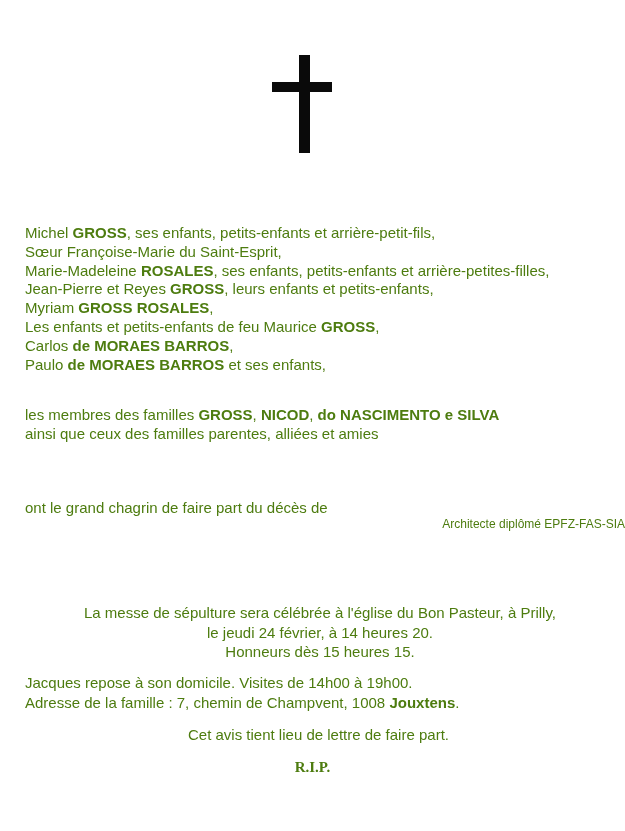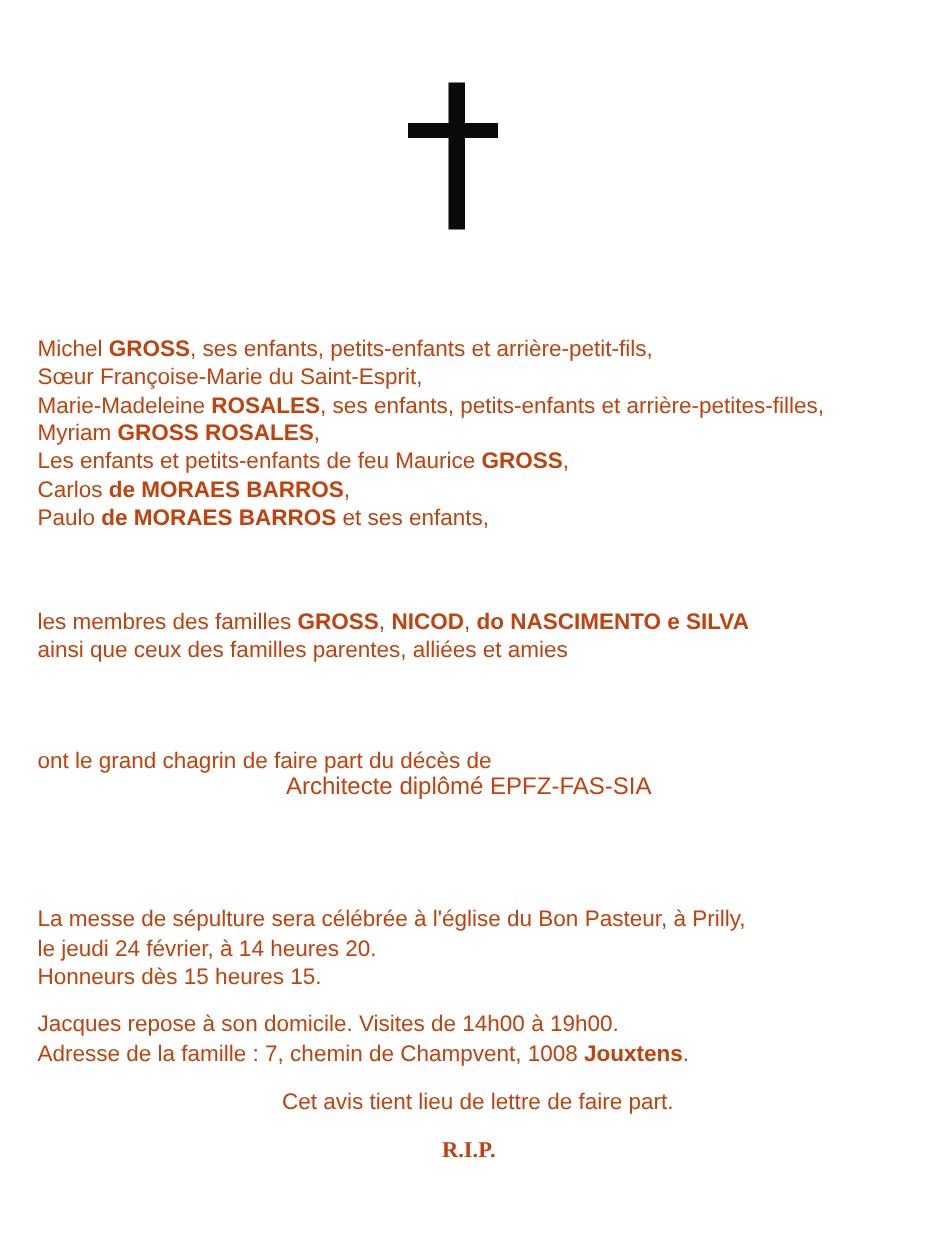--- a/index.html
+++ b/index.html
@@ -2,21 +2,21 @@
 <html><head>
 <meta charset="utf-8">
 <style>
   html, body { margin: 0; padding: 0; background: #ffffff; }
   .page {
     position: relative;
     width: 625px;
     height: 831px;
     background: #ffffff;
     font-family: "Liberation Sans", sans-serif;
-    color: #c2410c;
+    color: #4d7c0f;
     overflow: hidden;
   }
   
   .cross { position: absolute; left: 272px; top: 55px; width: 60px; height: 98px; }
   .cross .vbar { position: absolute; left: 27px; top: 0; width: 11px; height: 98px; background: #0a0a0a; }
   .cross .hbar { position: absolute; left: 0; top: 27px; width: 60px; height: 10px; background: #0a0a0a; }
 
   .block {
     position: absolute;
     left: 25px;
@@ -26,41 +26,42 @@
   }
   .block .line { white-space: nowrap; }
   .lh195 { line-height: 19.5px; }
   .center { left: 0; right: 0; text-align: center; }
   span.b { font-weight: bold; }
 
   .family-block   { top: 224px; }
   .families-block { top: 406px; }
   .announce-block { top: 459px; margin-top: 40px; }
   .name-block     { top: 492px; font-size: 19px; font-weight: bold; line-height: 23px; }
-  .title-block    { top: 514px; font-size: 16px; line-height: 21px; }
+  .title-block    { top: 514px; font-size: 12px; line-height: 21px; text-align: right; }
   .relation-block { top: 550px; }
-  .ceremony-block { top: 603px; }
+  .ceremony-block { top: 603px; text-align: center; }
   .visits-block   { top: 673px; }
   .closing-block  { top: 726px; padding-left: 12px; }
   .rip-block      { top: 758px; font-weight: bold; font-family: Liberation Serif, serif; }
 </style>
 </head>
 <body>
 
 <div class="page">
 
   <div class="cross">
     <div class="vbar"></div>
     <div class="hbar"></div>
   </div>
 
   <div class="block family-block">
     <div class="line"><span>Michel </span><span class="b">GROSS</span><span>, ses enfants, petits-enfants et arrière-petit-fils,</span></div>
     <div class="line"><span>Sœur Françoise-Marie du Saint-Esprit,</span></div>
     <div class="line"><span>Marie-Madeleine </span><span class="b">ROSALES</span><span>, ses enfants, petits-enfants et arrière-petites-filles,</span></div>
+    <div class="line"><span>Jean-Pierre et Reyes </span><span class="b">GROSS</span><span>, leurs enfants et petits-enfants,</span></div>
     <div class="line"><span>Myriam </span><span class="b">GROSS ROSALES</span><span>,</span></div>
     <div class="line"><span>Les enfants et petits-enfants de feu Maurice </span><span class="b">GROSS</span><span>,</span></div>
     <div class="line"><span>Carlos </span><span class="b">de MORAES BARROS</span><span>,</span></div>
     <div class="line"><span>Paulo </span><span class="b">de MORAES BARROS</span><span> et ses enfants,</span></div>
   </div>
 
   <div class="block families-block">
     <div class="line"><span>les membres des familles </span><span class="b">GROSS</span><span>, </span><span class="b">NICOD</span><span>, </span><span class="b">do NASCIMENTO e SILVA</span></div>
     <div class="line"><span>ainsi que ceux des familles parentes, alliées et amies</span></div>
   </div>

